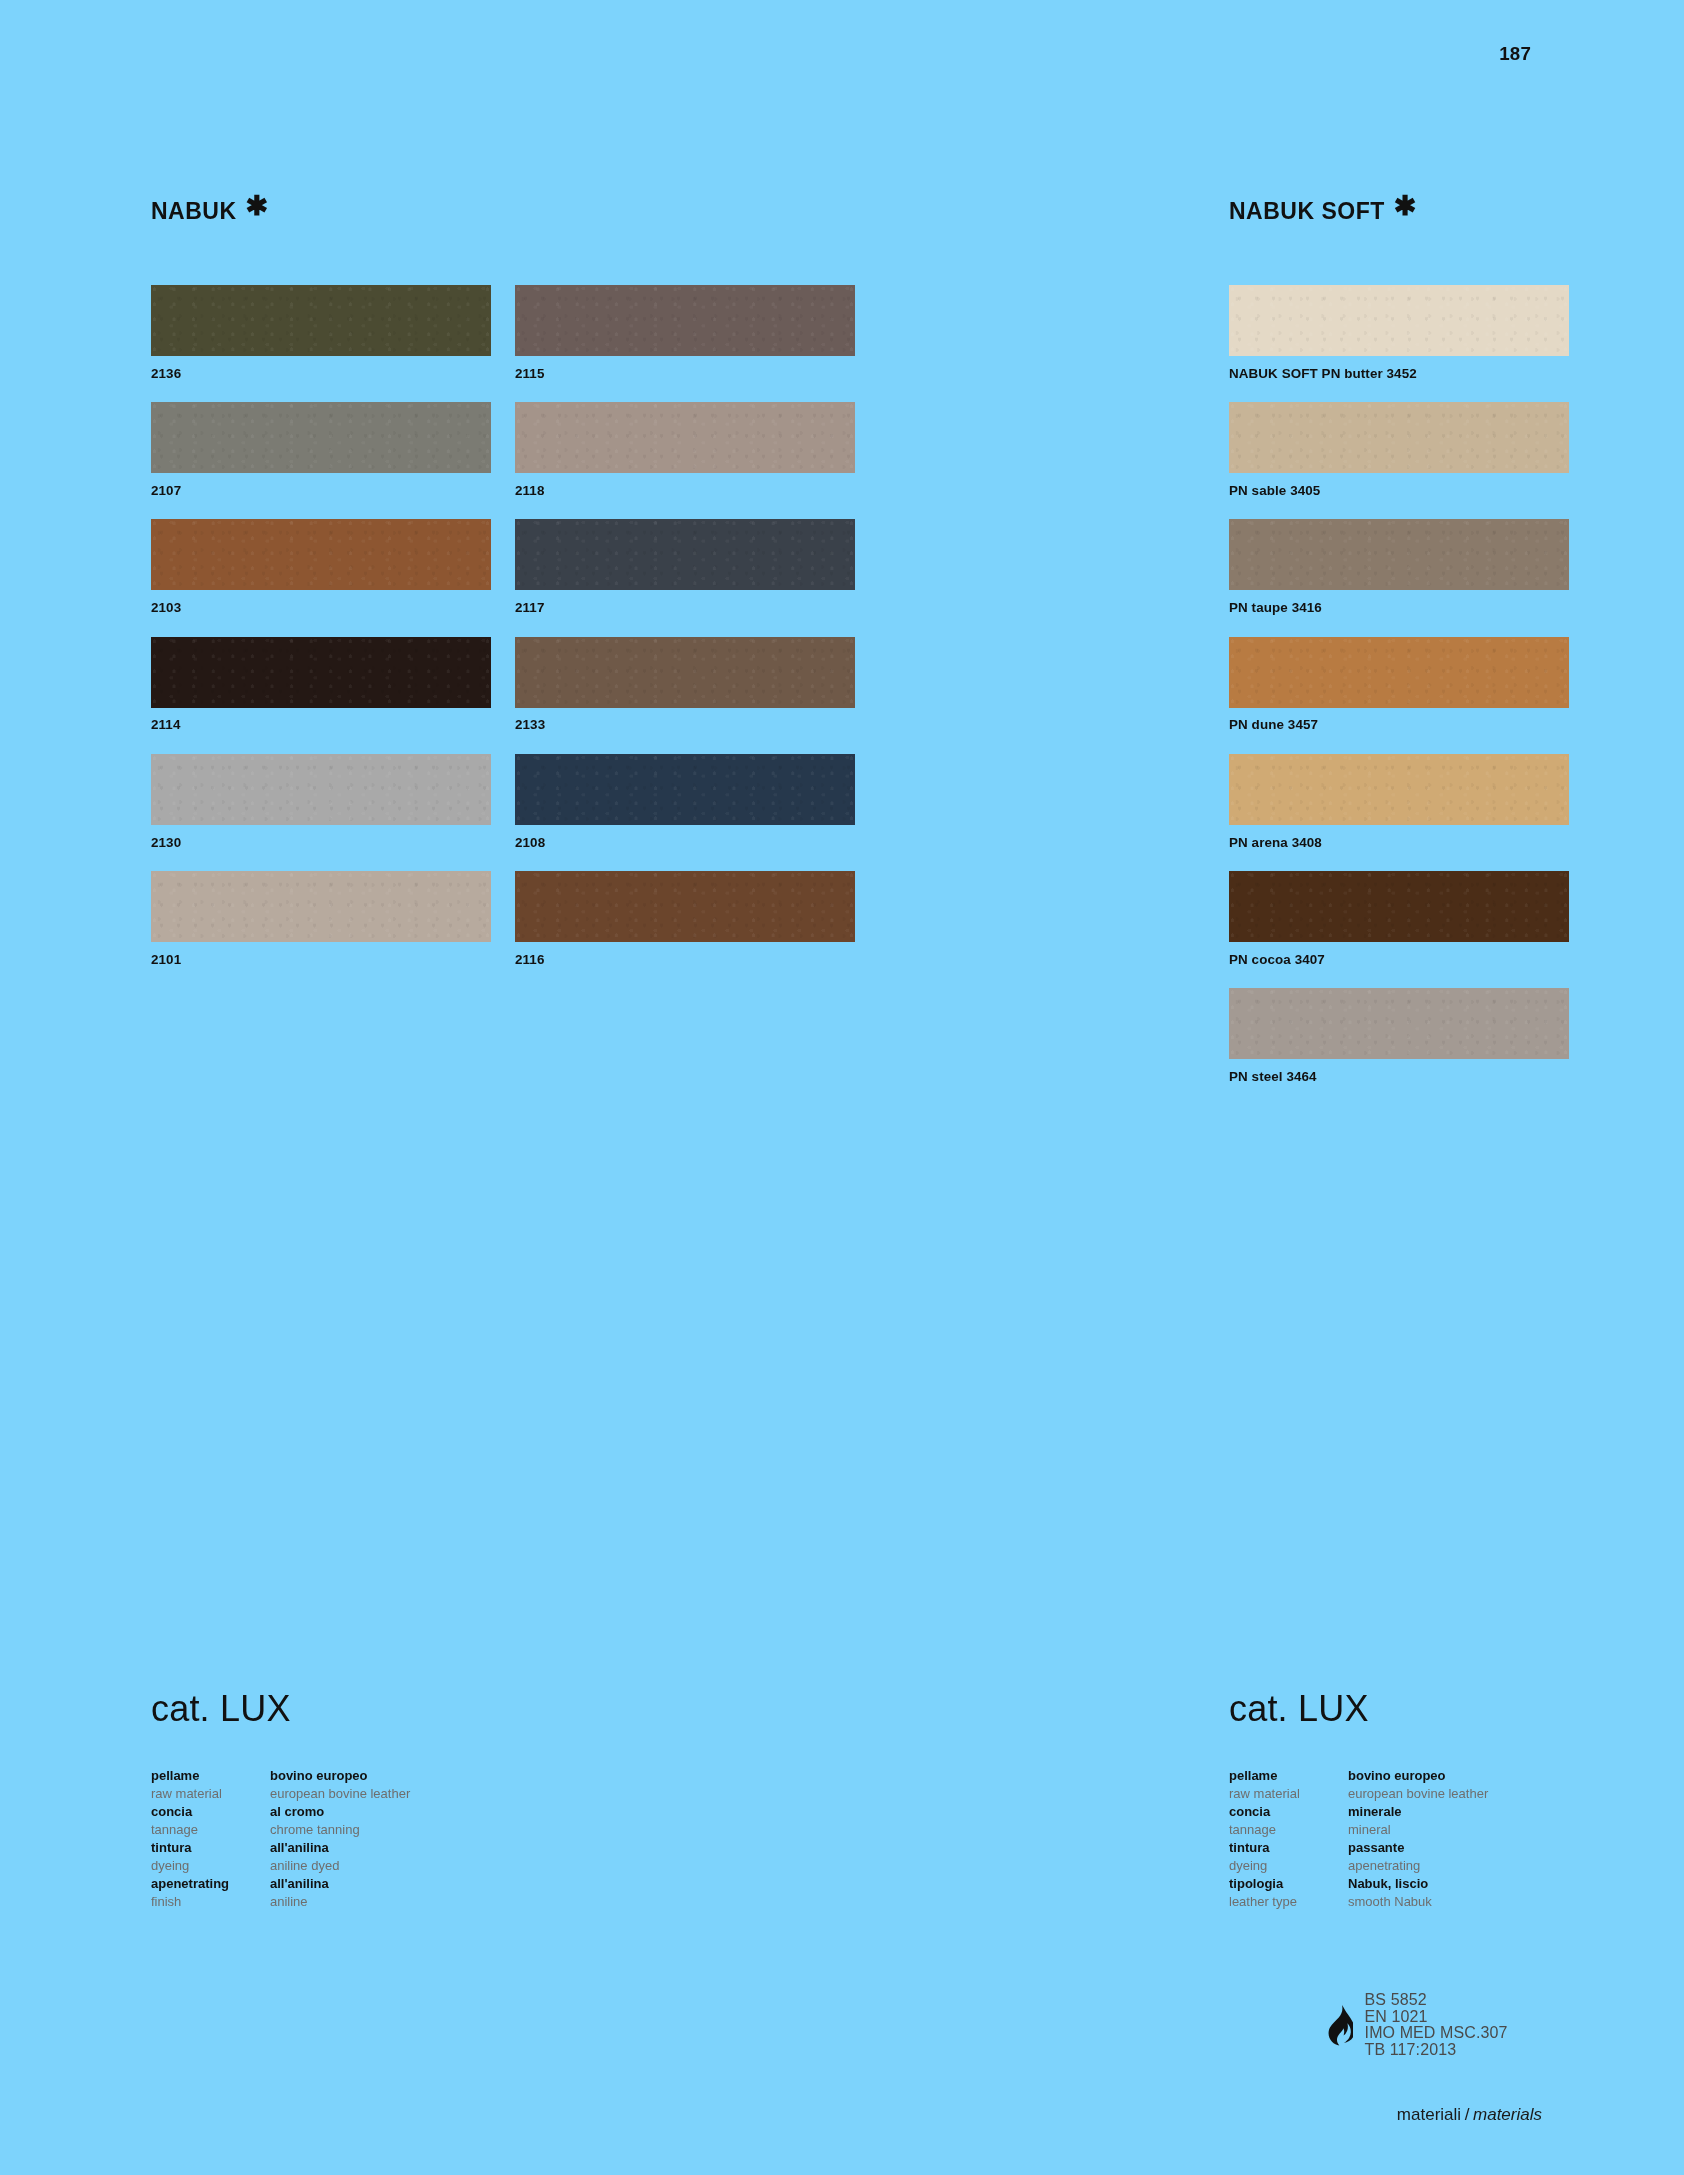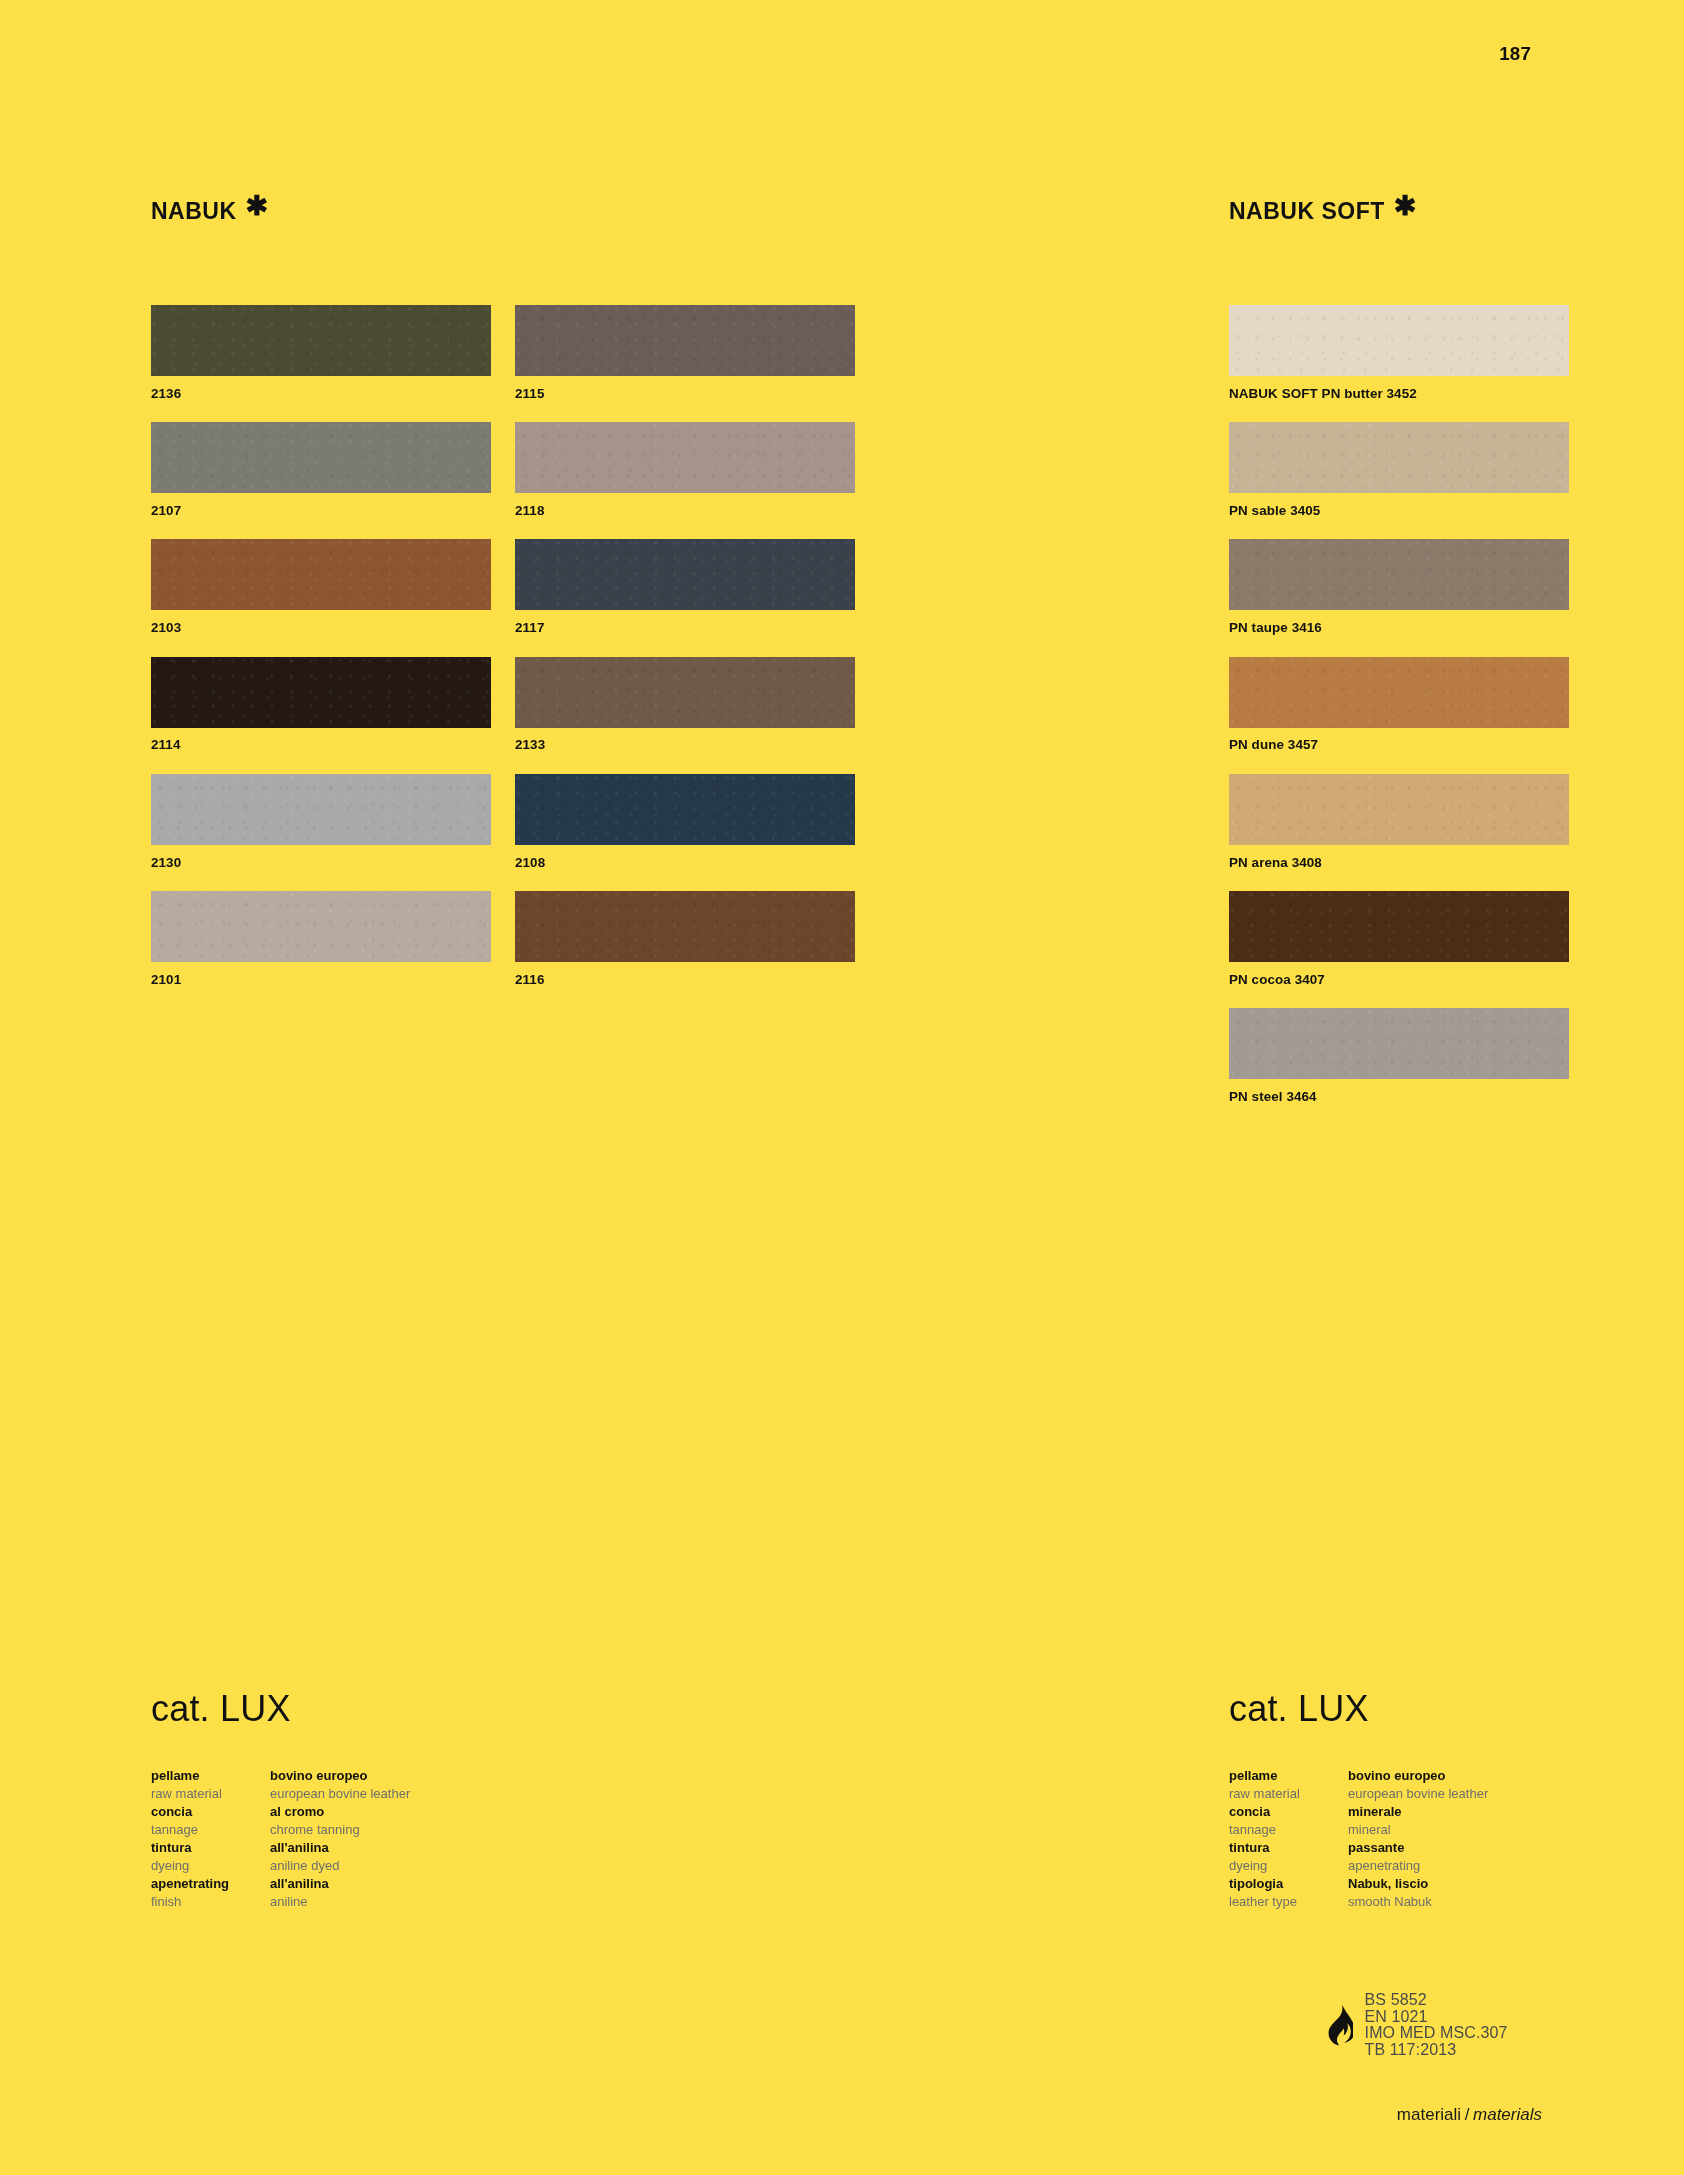--- a/index.html
+++ b/index.html
@@ -8,21 +8,21 @@
     height: 2175px;
     background: #ffffff;
     font-family: "Liberation Sans", sans-serif;
     color: #1a1a1a;
     overflow: hidden;
   }
   .page {
     position: relative;
     width: 1684px;
     height: 2175px;
-    background: #fde047;
+    background: #7dd3fc;
   }
 
   
   .page-number {
     position: absolute;
     top: 43px;
     right: 153px;
     font-size: 18.7px;
     font-weight: 700;
     letter-spacing: 0.2px;
@@ -45,21 +45,21 @@
   .section-title .star {
     font-size: 27px;
     line-height: 0.9;
     margin-left: 9px;
     position: relative;
     top: -3.6px;
   }
 
   
   .swatch-grid {
-    margin-top: 80px;
+    margin-top: 60px;
     display: flex;
     gap: 24px;
   }
   .swatch-col { width: 340px; }
 
   .swatch-item { margin-bottom: 21.4px; }
   .swatch-chip {
     width: 340px;
     height: 71px;
     position: relative;

